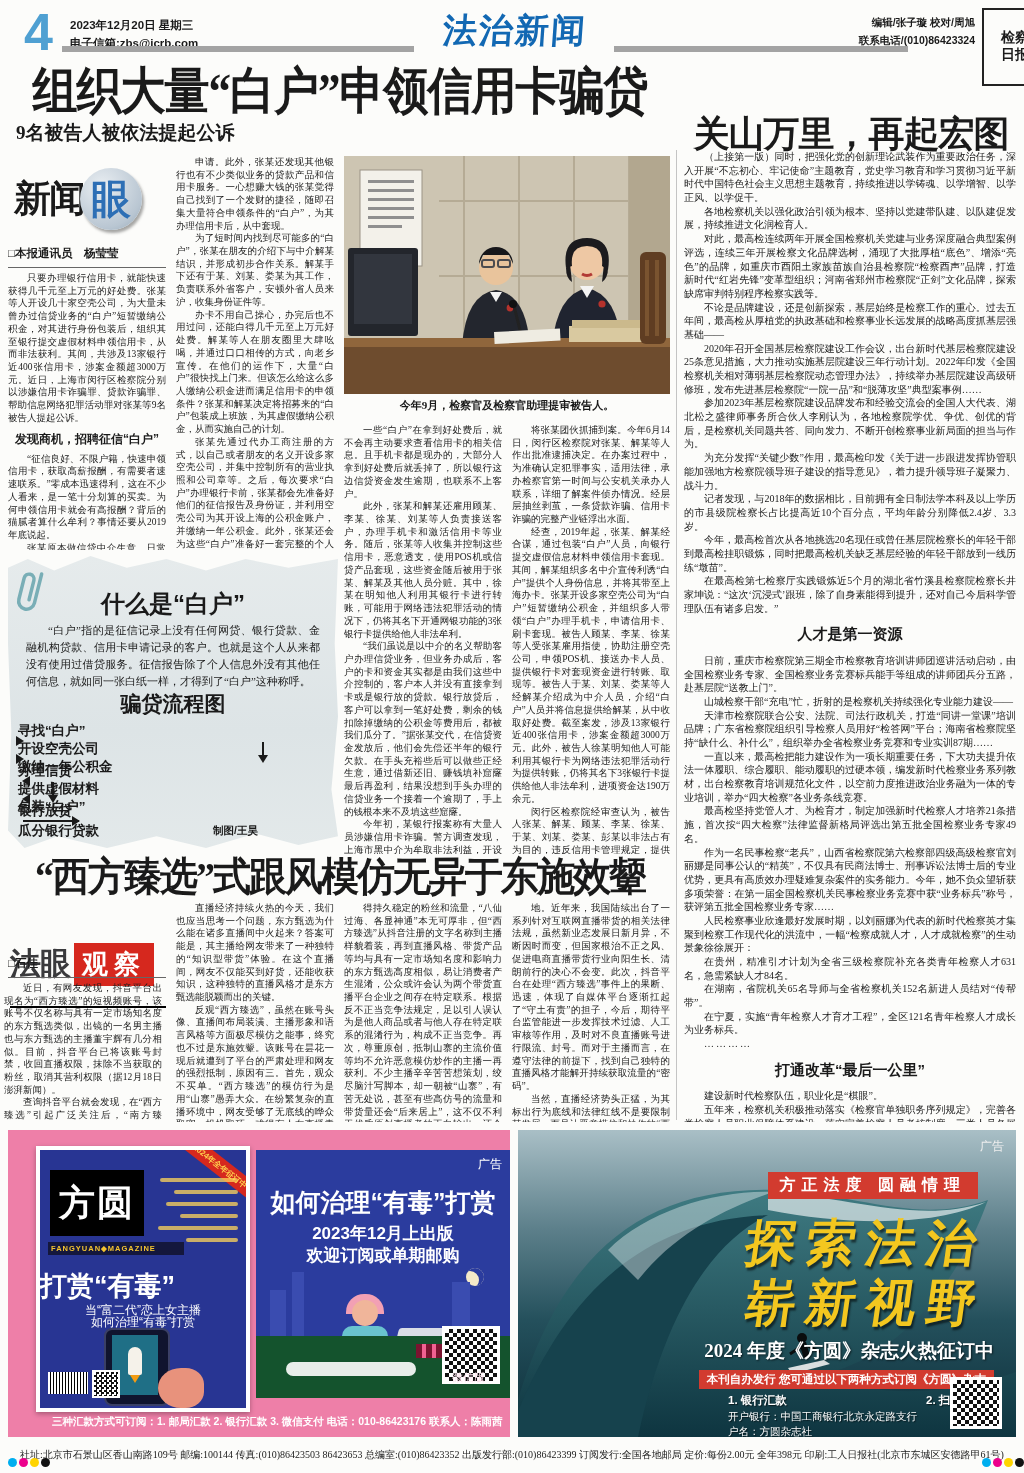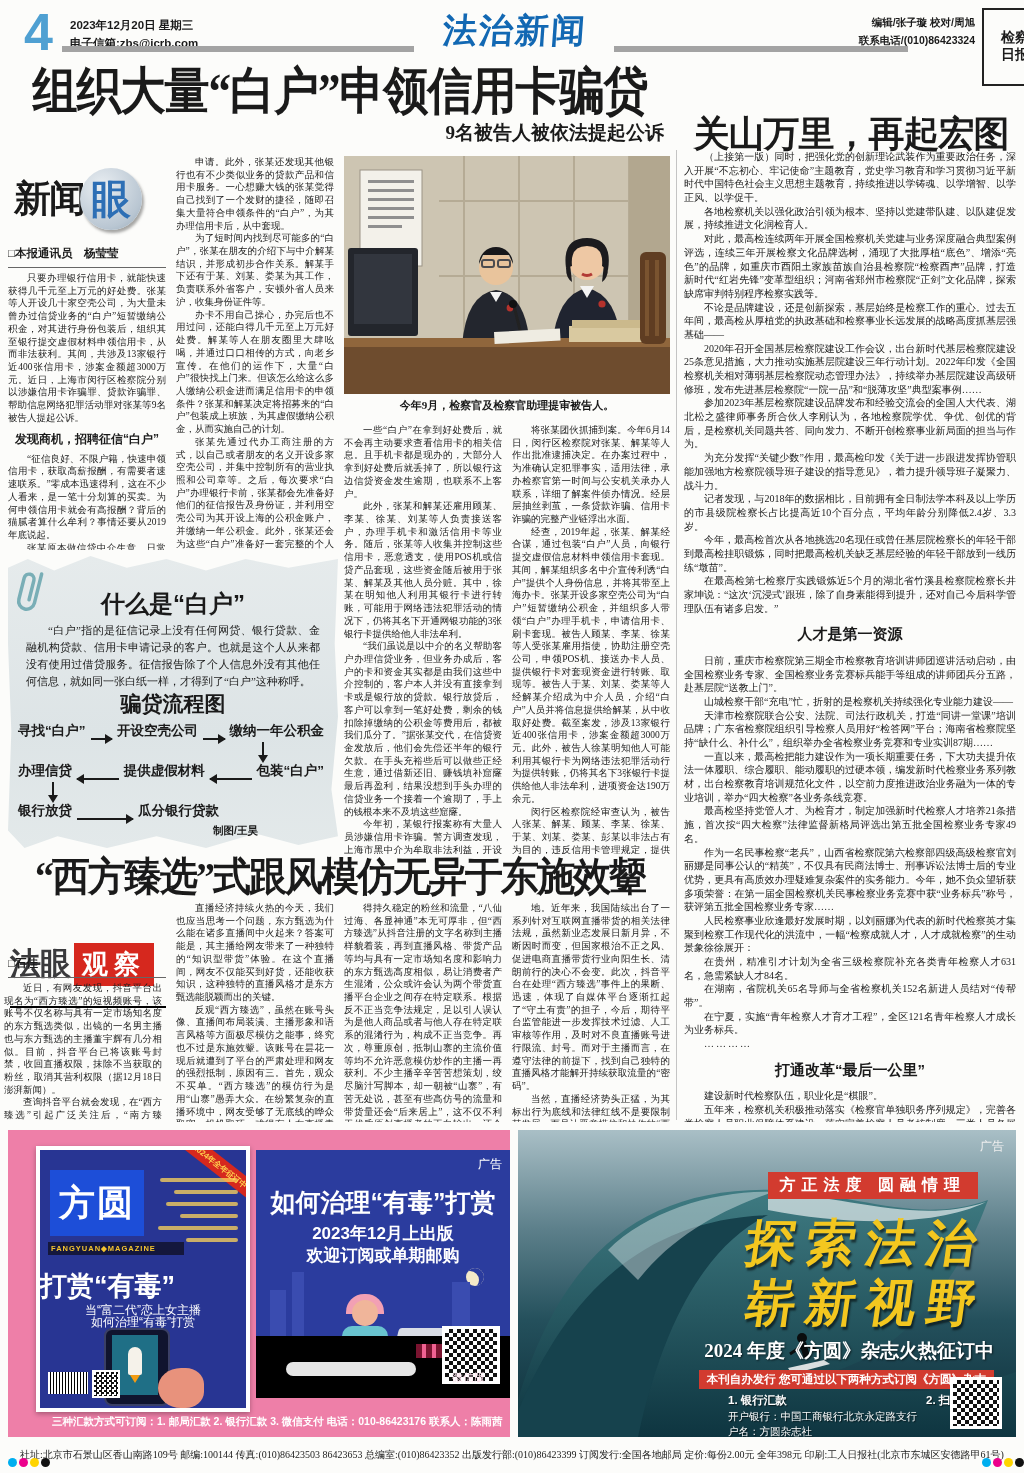--- a/index.html
+++ b/index.html
@@ -20,21 +20,21 @@
   #rule-r{left:614px;width:294px;}
   #editors{left:700px;top:14px;width:275px;text-align:right;font-size:10.5px;font-weight:bold;
            line-height:1.7;font-family:"Liberation Sans",sans-serif;}
   #masthead{left:982px;top:8px;width:36px;height:48px;border:2px solid #222;display:flex;
             flex-wrap:wrap;align-items:center;justify-content:center;font-weight:bold;
             font-size:14px;line-height:1.2;text-align:center;padding:13px;}
 
   
   #h1a{left:16px;top:58px;width:648px;text-align:center;font-size:45px;font-weight:bold;
        letter-spacing:-1px;transform:scaleY(1.12);transform-origin:top;white-space:nowrap;}
-  #h1deck{left:16px;top:120px;width:648px;text-align:right;font-size:19px;font-weight:bold;}
+  #h1deck{left:16px;top:120px;width:648px;text-align:left;font-size:19px;font-weight:bold;}
   #h2a{left:684px;top:110px;width:334px;text-align:center;font-size:36px;font-weight:bold;
        white-space:nowrap;letter-spacing:-1px;}
 
   
   #a1logo{left:14px;top:160px;width:150px;height:78px;display:flex;align-items:center;}
   #a1logo .k1{font-size:37px;font-weight:bold;letter-spacing:-2px;}
   #a1logo .k2{width:62px;height:62px;border-radius:50%;margin-left:-4px;
               background:radial-gradient(circle at 35% 30%,#e9eef2,#b9c6d2 70%,#93a6b6);
               display:flex;align-items:center;justify-content:center;
               font-size:40px;font-weight:bold;color:#2d6fb5;box-shadow:2px 3px 3px rgba(0,0,0,.35);}
@@ -60,21 +60,21 @@
                               30% 100%,15% 96%,5% 100%,0% 94%,1% 60%,0% 30%);}
   #clip{left:16px;top:566px;}
   #boxtitle{left:8px;top:588px;width:330px;text-align:center;font-size:24px;font-weight:bold;
             font-family:"Liberation Sans",sans-serif;}
   #boxbody{left:26px;top:622px;width:294px;font-size:11px;line-height:1.55;text-align:justify;
            text-indent:2em;}
   #flowtitle{left:8px;top:690px;width:330px;text-align:center;font-size:21px;font-weight:bold;
              font-family:"Liberation Sans",sans-serif;}
   #flow{left:18px;top:722px;width:306px;height:100px;position:absolute;
         font-family:"Liberation Sans",sans-serif;font-weight:bold;font-size:13.5px;}
-  .frow{display:flex;align-items:flex-end;position:absolute;width:100%;}
+  .frow{display:flex;align-items:flex-start;position:absolute;width:100%;flex-direction:column;}
   #frow1{top:0;} #frow2{top:40px;} #frow3{top:80px;}
   .ar{flex:1;height:2px;background:#1a1a1a;position:relative;margin:0 5px;}
   .ar.r::after{content:"";position:absolute;right:-1px;top:-4px;
                border-left:8px solid #1a1a1a;border-top:5px solid transparent;border-bottom:5px solid transparent;}
   .ar.l::before{content:"";position:absolute;left:-1px;top:-4px;
                border-right:8px solid #1a1a1a;border-top:5px solid transparent;border-bottom:5px solid transparent;}
   .arfix{width:56px;flex:none;}
   .dar{position:absolute;width:2px;height:14px;background:#1a1a1a;}
   .dar::after{content:"";position:absolute;bottom:-7px;left:-4px;
               border-top:8px solid #1a1a1a;border-left:5px solid transparent;border-right:5px solid transparent;}
@@ -103,21 +103,21 @@
   #a3byline{left:8px;top:956px;width:158px;}
   #a3c1{left:4px;top:982px;width:158px;height:140px;}
   #a3c2{left:176px;top:902px;width:158px;height:220px;}
   #a3c3{left:344px;top:902px;width:158px;height:220px;}
   #a3c4{left:512px;top:902px;width:158px;height:220px;}
 
   
   #adL{left:8px;top:1130px;width:502px;height:307px;background:#ee7fa8;}
   #cover{position:absolute;left:28px;top:16px;width:206px;height:258px;background:#283593;
          border:4px solid #fff;overflow:hidden;box-shadow:0 2px 5px rgba(0,0,0,.3);}
-  #cvlogo{position:absolute;left:10px;top:20px;width:94px;height:66px;background:#1d4ed8;
+  #cvlogo{position:absolute;left:10px;top:20px;width:94px;height:66px;background:#000000;
           display:flex;align-items:center;justify-content:center;color:#fff;font-size:36px;
           font-weight:bold;letter-spacing:2px;}
   #cvlogosub{position:absolute;left:8px;top:92px;width:130px;background:#14173c;color:#f4c430;
              font-size:7.5px;font-weight:bold;padding:2px 3px;letter-spacing:1px;
              font-family:"Liberation Sans",sans-serif;}
   #cvribbon{position:absolute;right:-34px;top:8px;width:120px;transform:rotate(38deg);
             background:#d6281e;color:#ffd34d;font-size:8px;font-weight:bold;text-align:center;
             padding:3px 0;font-family:"Liberation Sans",sans-serif;}
   .cvline{position:absolute;right:8px;height:4px;background:rgba(255,213,90,.75);border-radius:2px;}
   #cvtitle{position:absolute;left:0;top:118px;width:100%;color:#fff;
@@ -145,21 +145,21 @@
         font-weight:bold;font-family:"Liberation Sans",sans-serif;}
   .pline{position:absolute;left:0;width:100%;text-align:center;color:#fff;font-size:17px;
          font-weight:bold;font-family:"Liberation Sans",sans-serif;}
   #pmoon{position:absolute;right:26px;top:118px;width:18px;height:18px;border-radius:50%;
          background:#f4e9c8;box-shadow:-5px 3px 0 0 #2b3c9e inset;}
   .bld{position:absolute;bottom:62px;background:#3a4cb0;}
   #pwoman-h{position:absolute;left:96px;top:150px;width:26px;height:26px;border-radius:50%;background:#f0b59a;}
   #pwoman-hair{position:absolute;left:90px;top:144px;width:38px;height:20px;border-radius:18px 18px 0 0;background:#f2a0b4;}
   #pwoman-b{position:absolute;left:86px;top:176px;width:46px;height:26px;border-radius:10px 10px 0 0;background:#69c3cf;}
   #plaptop{position:absolute;left:140px;top:178px;width:52px;height:26px;background:#d9dde6;border-radius:3px;transform:skewX(-14deg);}
-  #pdesk{position:absolute;left:0;bottom:0;width:100%;height:62px;background:#000000;}
+  #pdesk{position:absolute;left:0;bottom:0;width:100%;height:62px;background:#14532d;}
   #ppill{position:absolute;left:30px;bottom:22px;width:130px;height:14px;border-radius:7px;background:#fff;opacity:.9;}
   #pcos{position:absolute;left:160px;bottom:40px;width:44px;height:14px;background:
         repeating-linear-gradient(90deg,#7a1430 0 6px,#f06292 6px 10px);}
   #pqr{position:absolute;right:10px;bottom:14px;width:52px;height:52px;}
   #pwechat{position:absolute;right:12px;bottom:-4px;color:#ffe3ef;font-size:11px;
            font-family:"Liberation Sans",sans-serif;}
   #remit{position:absolute;left:44px;bottom:8px;color:#fff;font-size:10.5px;font-weight:bold;
          font-family:"Liberation Sans",sans-serif;}
 
   

